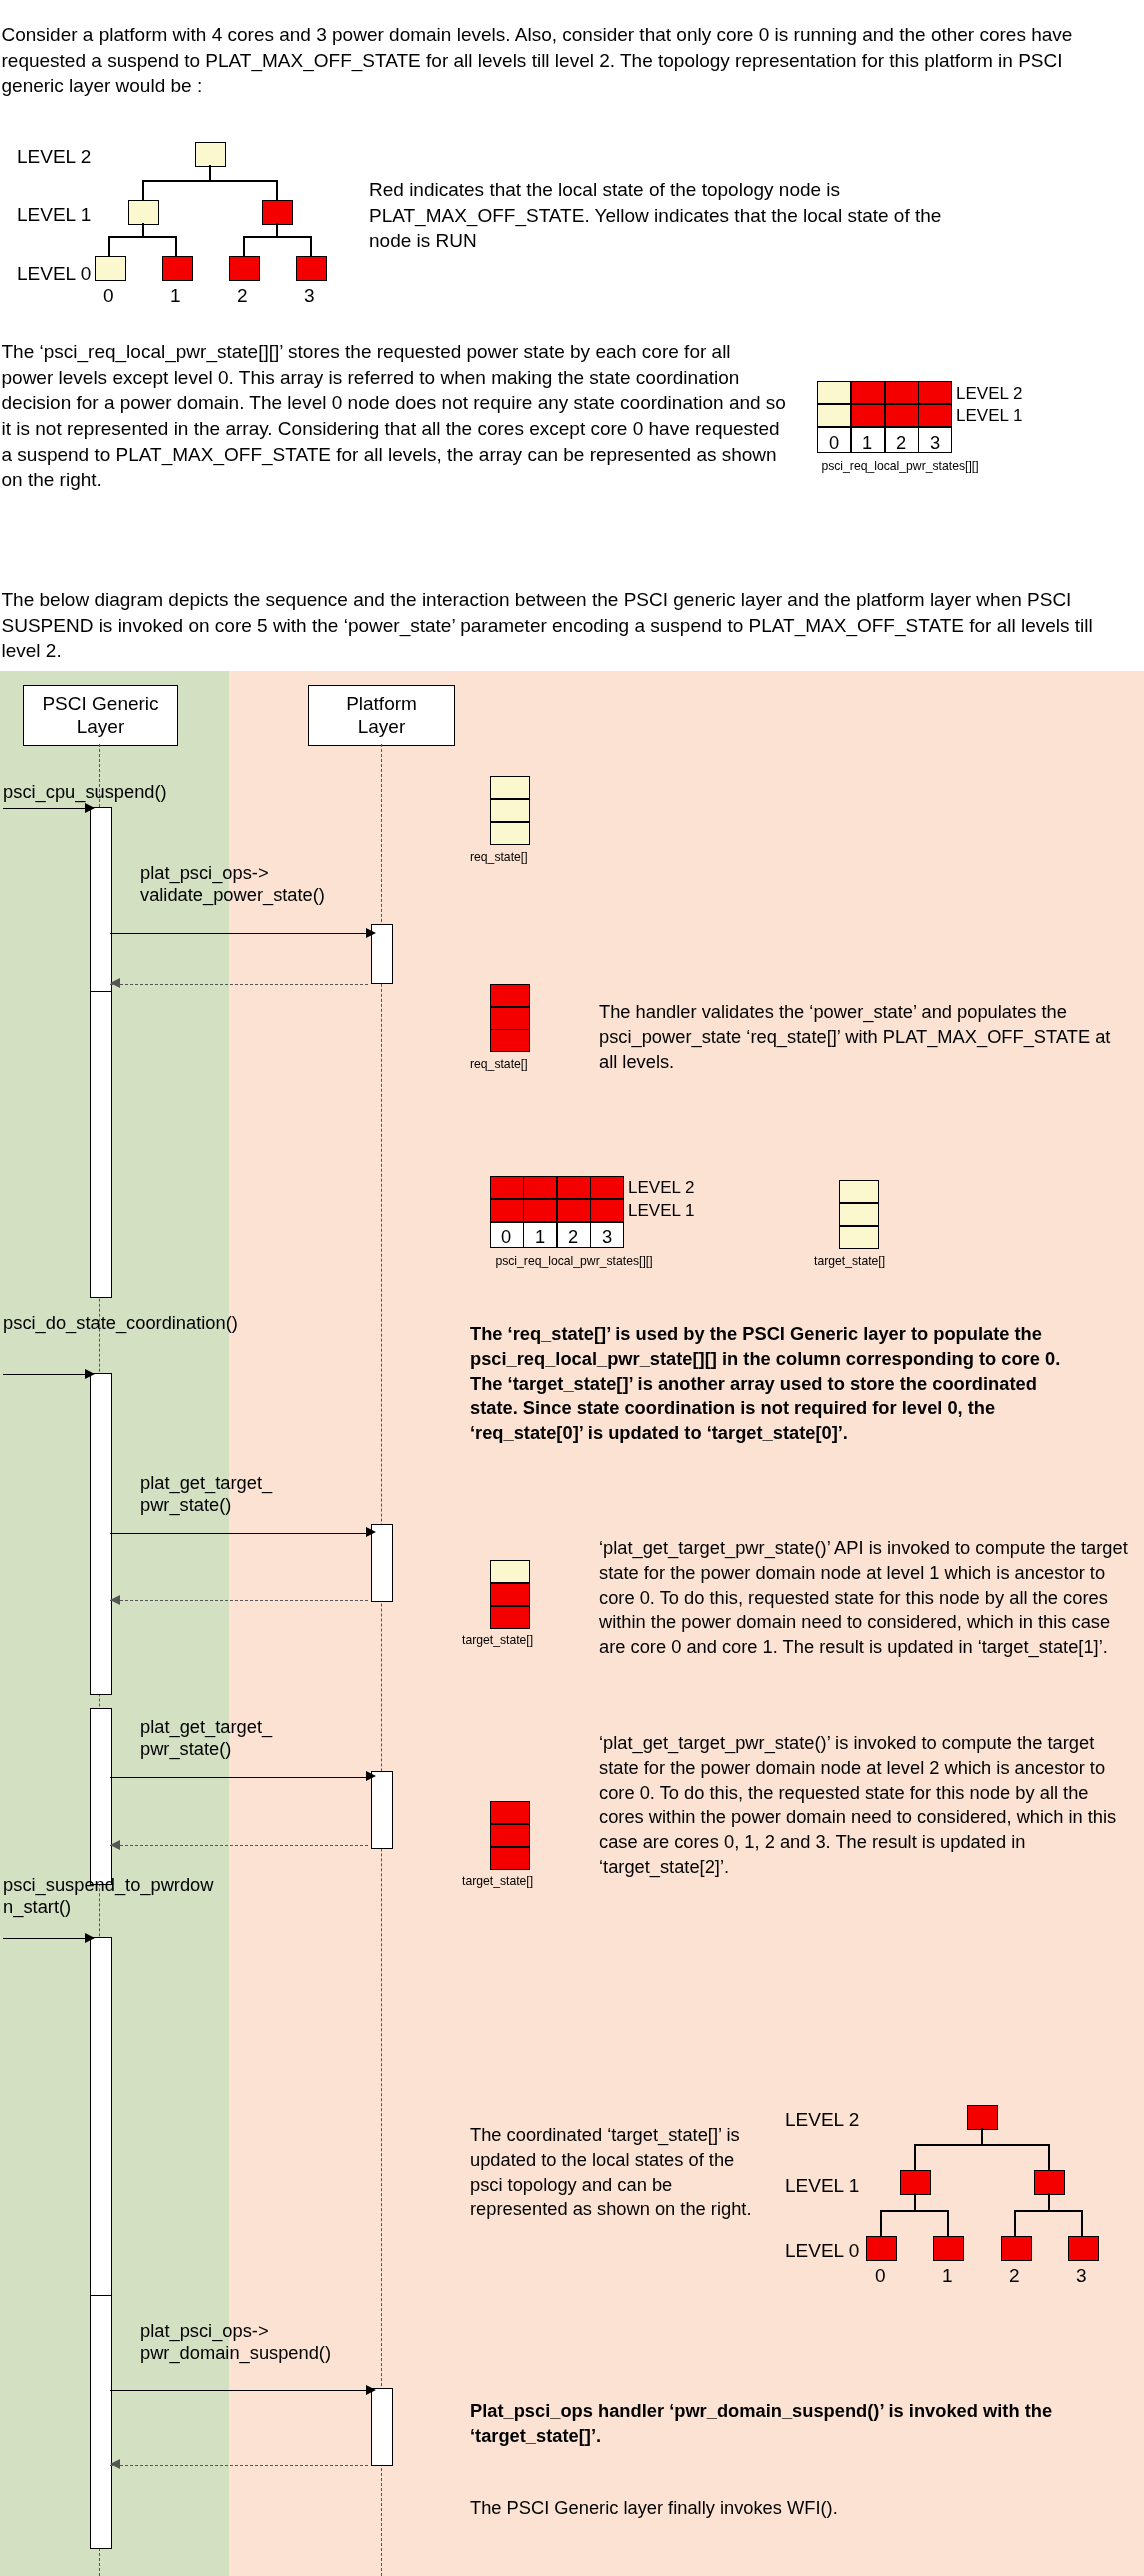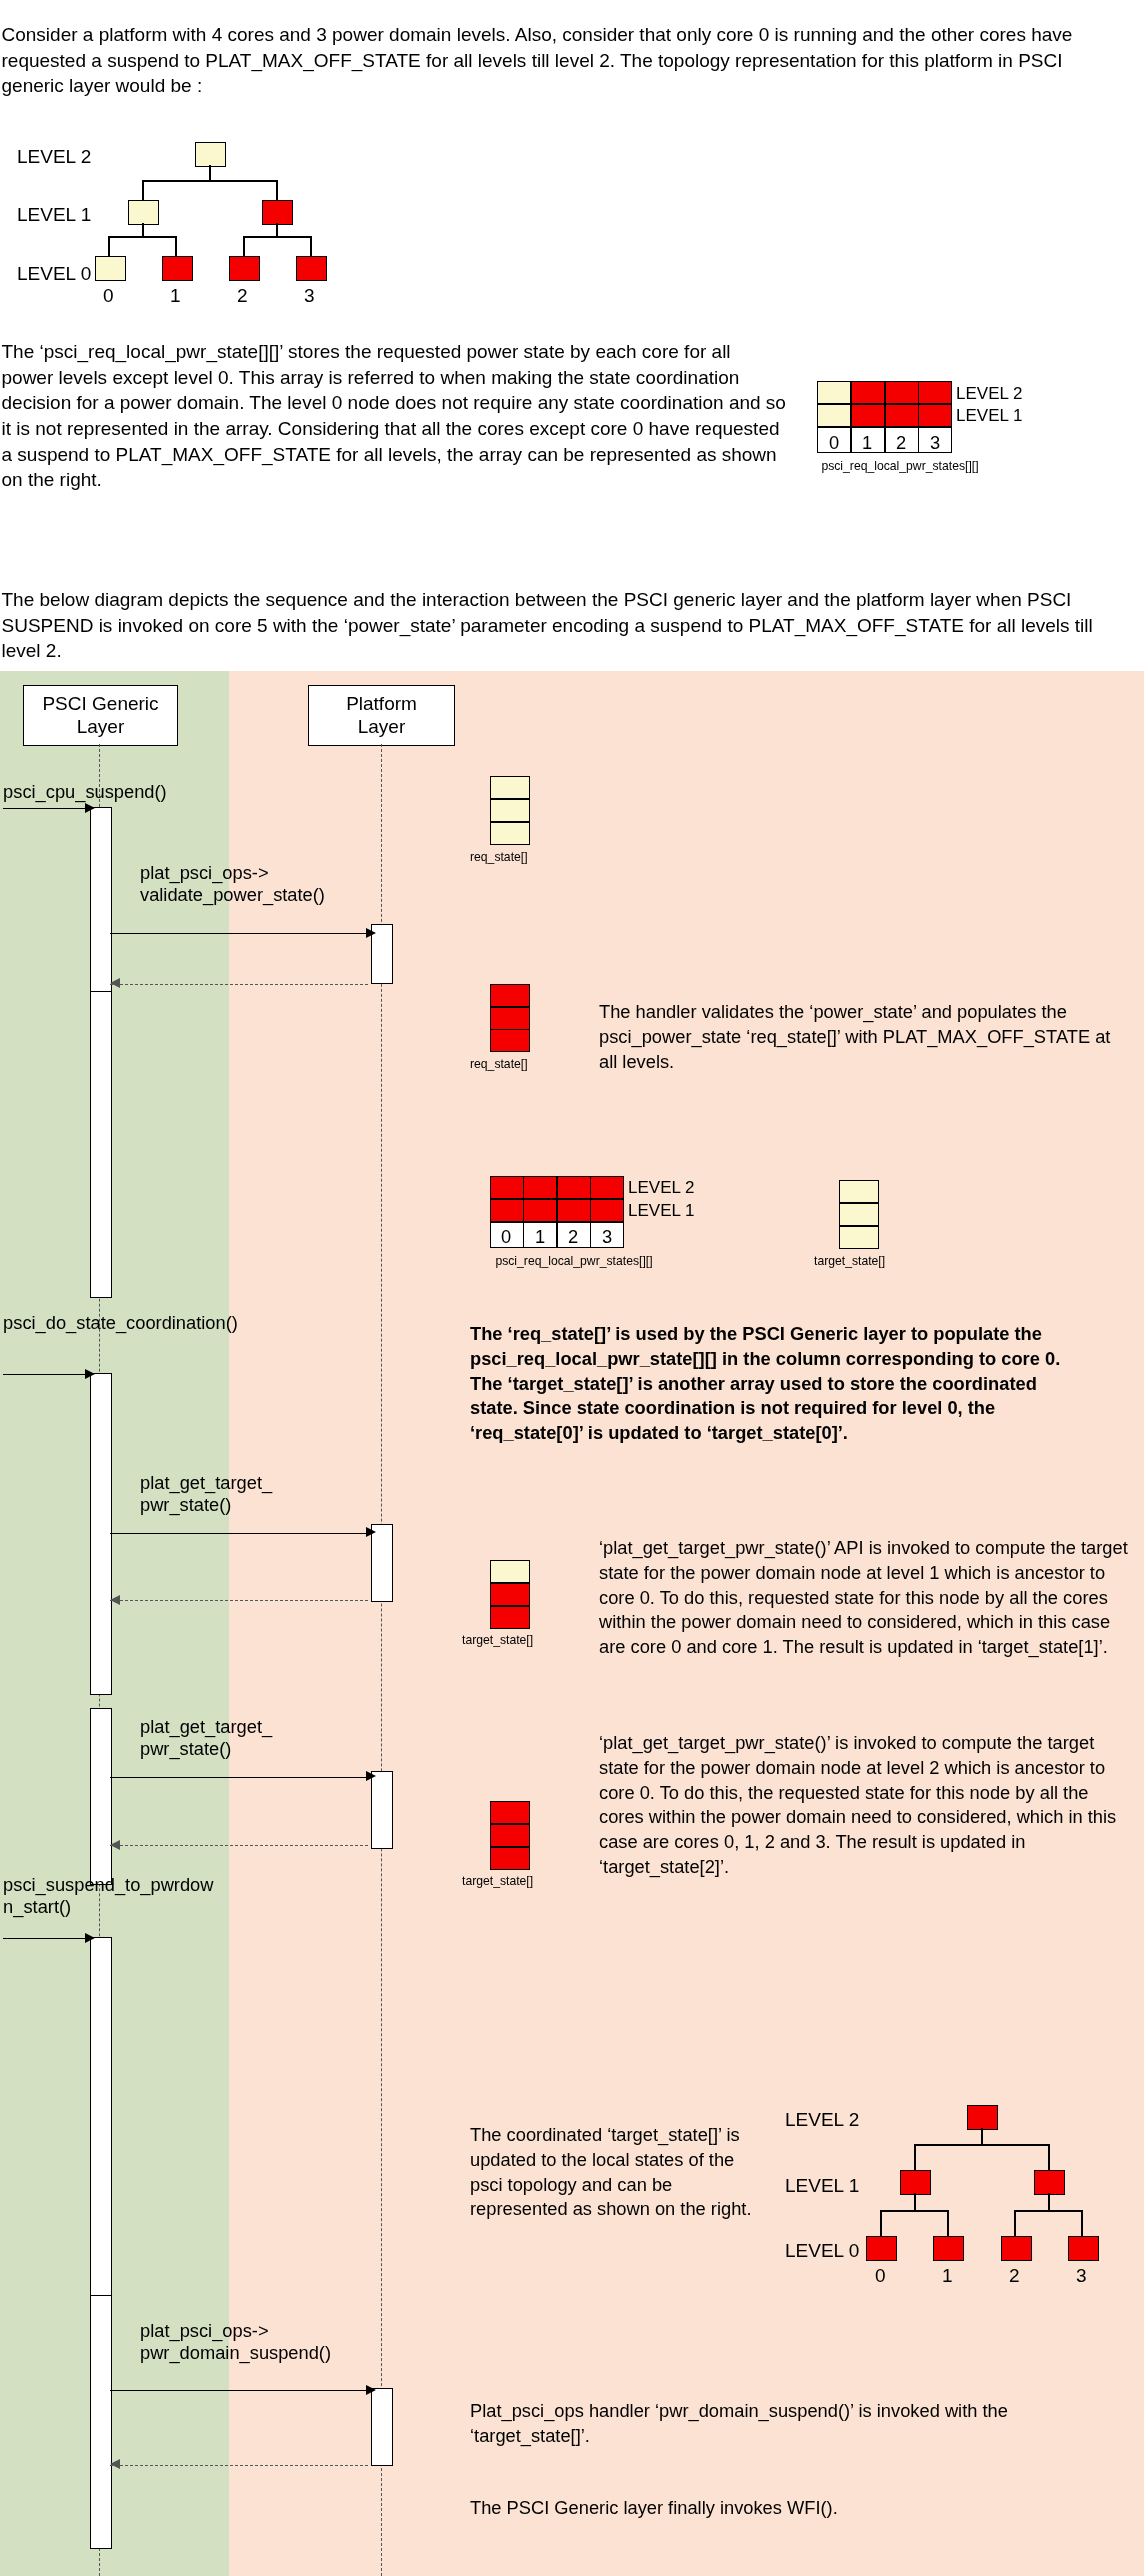--- a/index.html
+++ b/index.html
@@ -103,20 +103,21 @@
     <div class="node red" style="left:162px;top:256px;width:29px;height:23px;"></div>
     <div class="node red" style="left:229px;top:256px;width:29px;height:23px;"></div>
     <div class="node red" style="left:296px;top:256px;width:29px;height:23px;"></div>
 
     <span class="leaf-num" style="left:103px;top:285px;">0</span>
     <span class="leaf-num" style="left:170px;top:285px;">1</span>
     <span class="leaf-num" style="left:237px;top:285px;">2</span>
     <span class="leaf-num" style="left:304px;top:285px;">3</span>
   </div>
 
+  <p class="para" style="left:369px;top:177px;width:602px;">Red indicates that the local state of the topology node is PLAT_MAX_OFF_STATE. Yellow indicates that the local state of the node is RUN</p>
 
   <p class="para" style="left:1.5px;top:339px;width:785px;">The ‘psci_req_local_pwr_state[][]’ stores the requested power state by each core for all power levels except level 0. This array is referred to when making the state coordination decision for a power domain. The level 0 node does not require any state coordination and so it is not represented in the array. Considering that all the cores except core 0 have requested a suspend to PLAT_MAX_OFF_STATE for all levels, the array can be represented as shown on the right.</p>
 
   <div>
 
     <div class="sq y" style="left:817px;top:381px;width:34px;height:23px;"></div>
     <div class="sq r" style="left:851px;top:381px;width:34px;height:23px;"></div>
     <div class="sq r" style="left:885px;top:381px;width:34px;height:23px;"></div>
     <div class="sq r" style="left:918px;top:381px;width:34px;height:23px;"></div>
 
@@ -295,17 +296,17 @@
     <div class="node red" style="left:933px;top:2236px;width:29px;height:23px;"></div>
     <div class="node red" style="left:1001px;top:2236px;width:29px;height:23px;"></div>
     <div class="node red" style="left:1068px;top:2236px;width:29px;height:23px;"></div>
 
     <span class="leaf-num" style="left:875px;top:2265px;">0</span>
     <span class="leaf-num" style="left:942px;top:2265px;">1</span>
     <span class="leaf-num" style="left:1009px;top:2265px;">2</span>
     <span class="leaf-num" style="left:1076px;top:2265px;">3</span>
   </div>
 
-  <p class="note" style="left:470px;top:2381px;width:625px;">Plat_psci_ops handler ‘pwr_domain_suspend()’ is invoked with the ‘target_state[]’.</p>
+  <p class="note" style="left:470px;top:2381px;width:625px;font-weight:bold;">Plat_psci_ops handler ‘pwr_domain_suspend()’ is invoked with the ‘target_state[]’.</p>
   <p class="note" style="left:470px;top:2478px;width:625px;">The PSCI Generic layer finally invokes WFI().</p>
 
 </div>
 
 
 </body></html>

